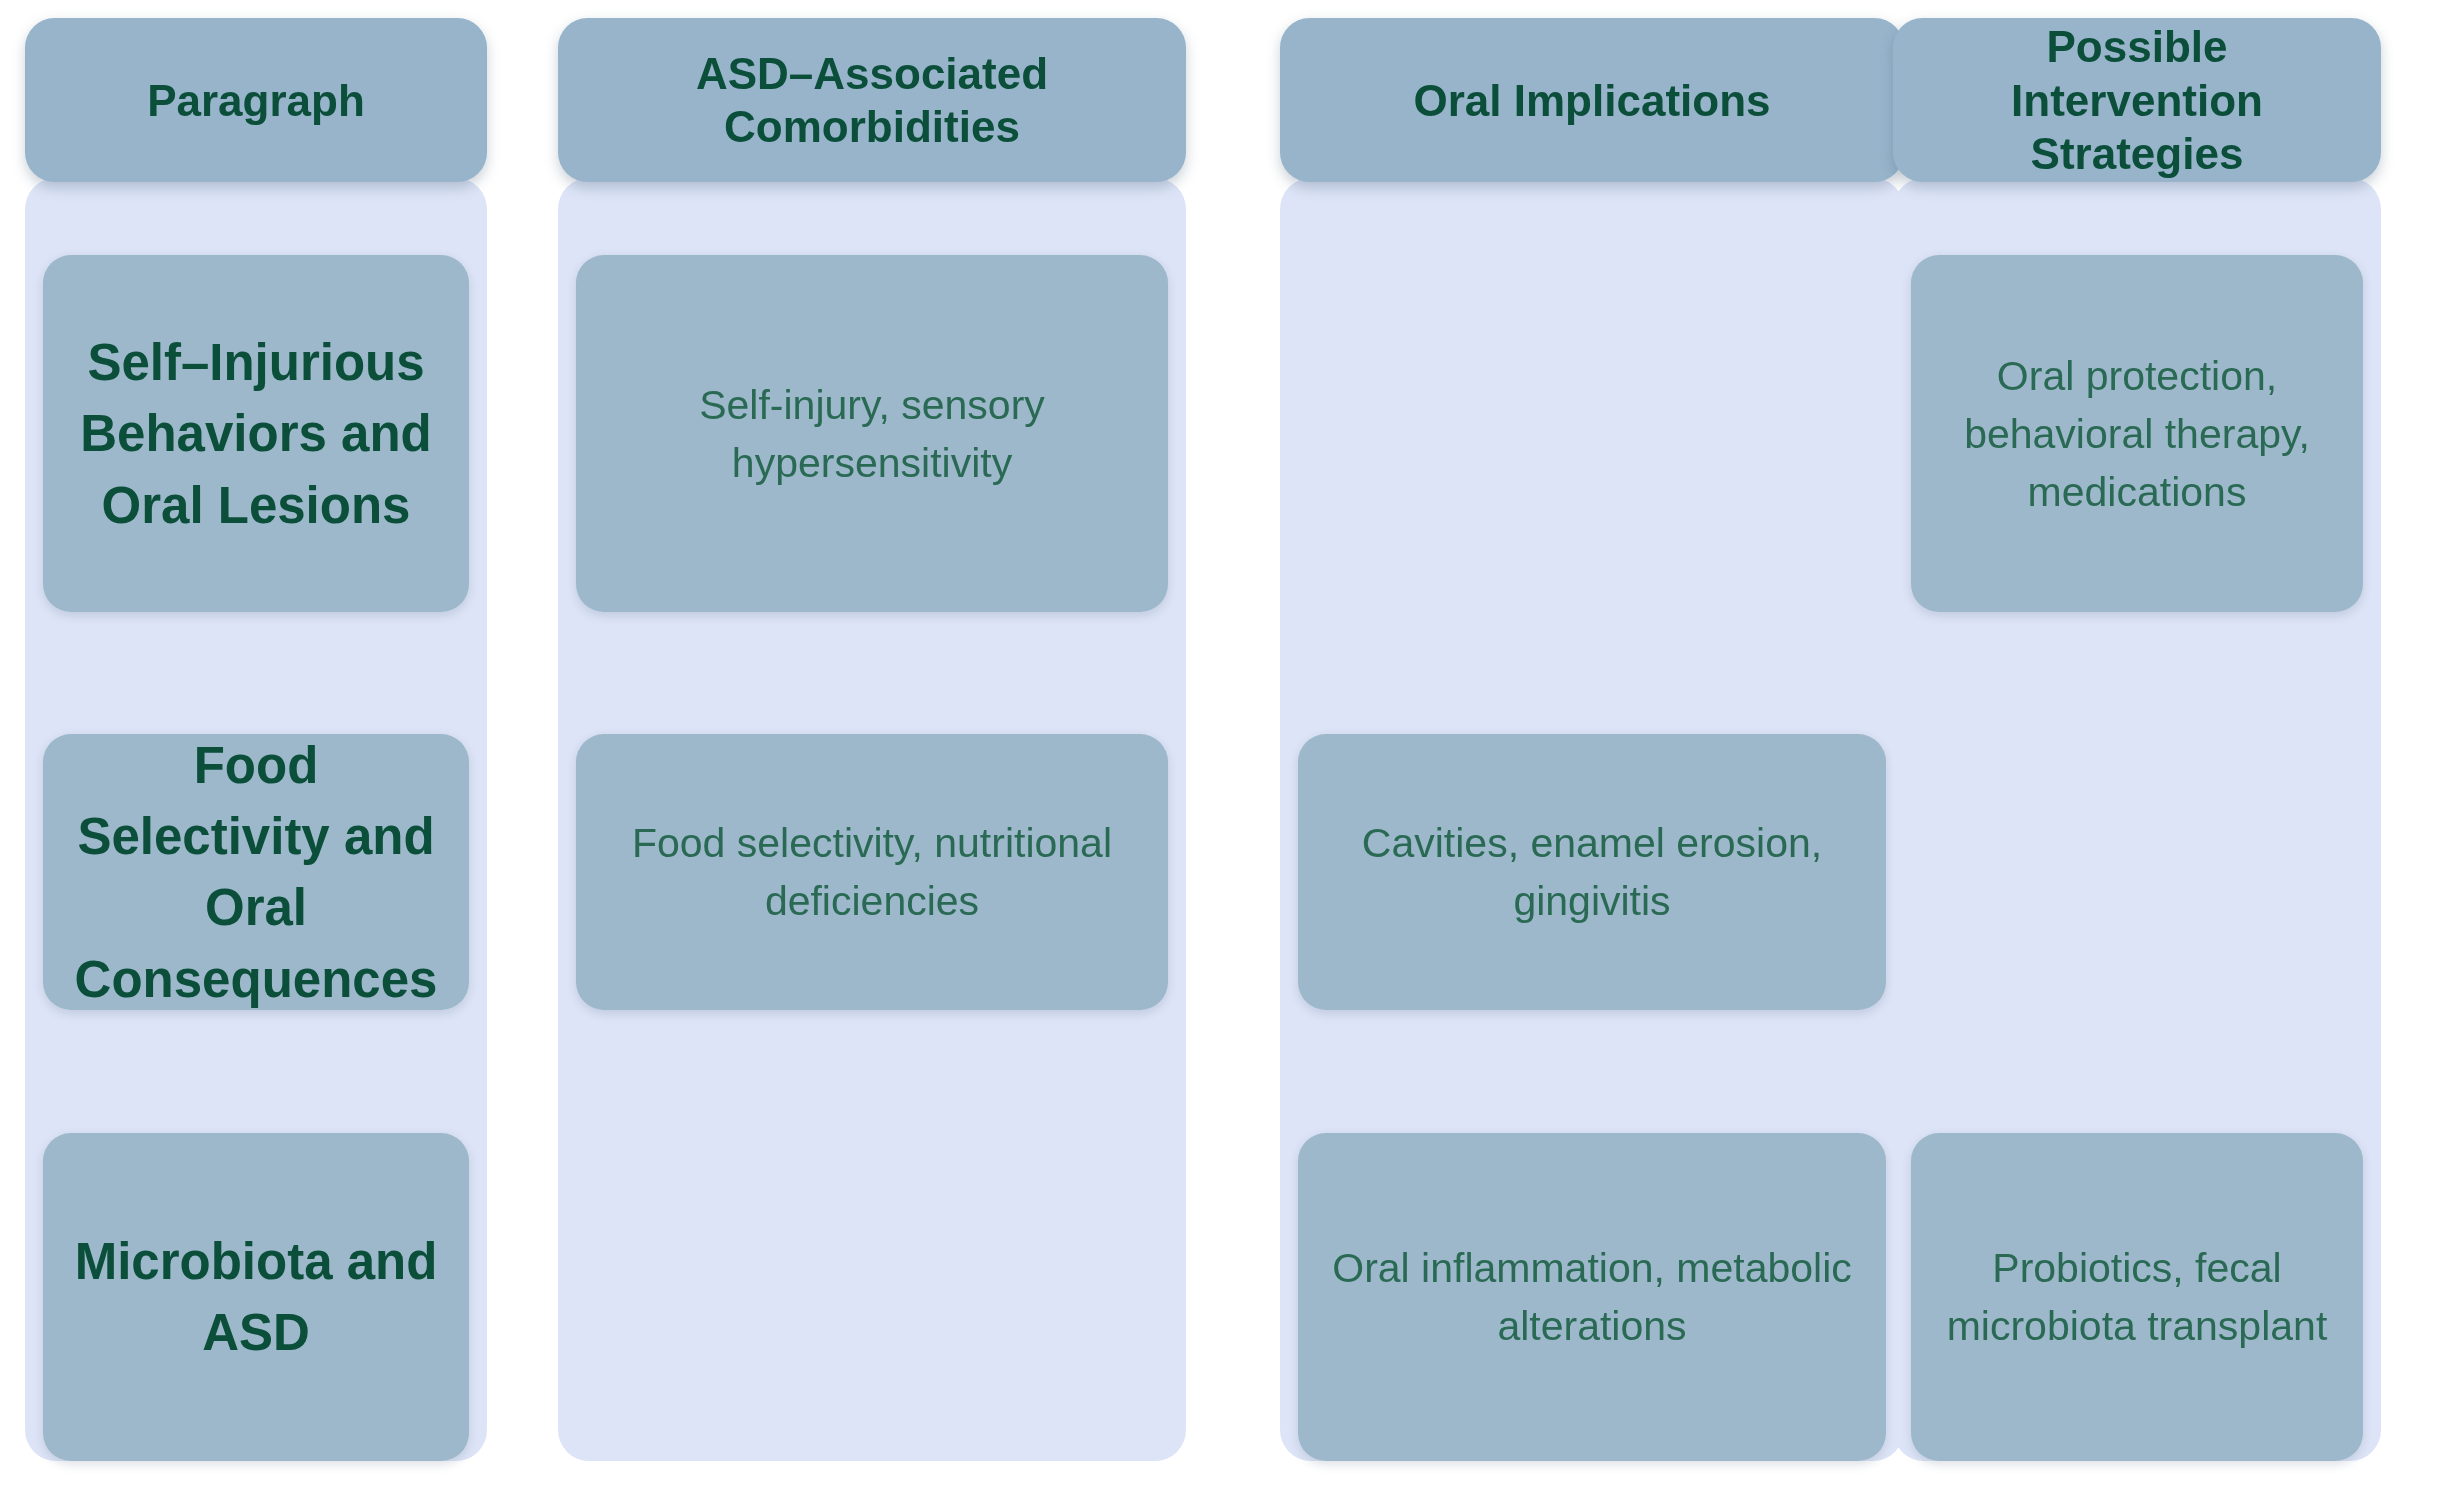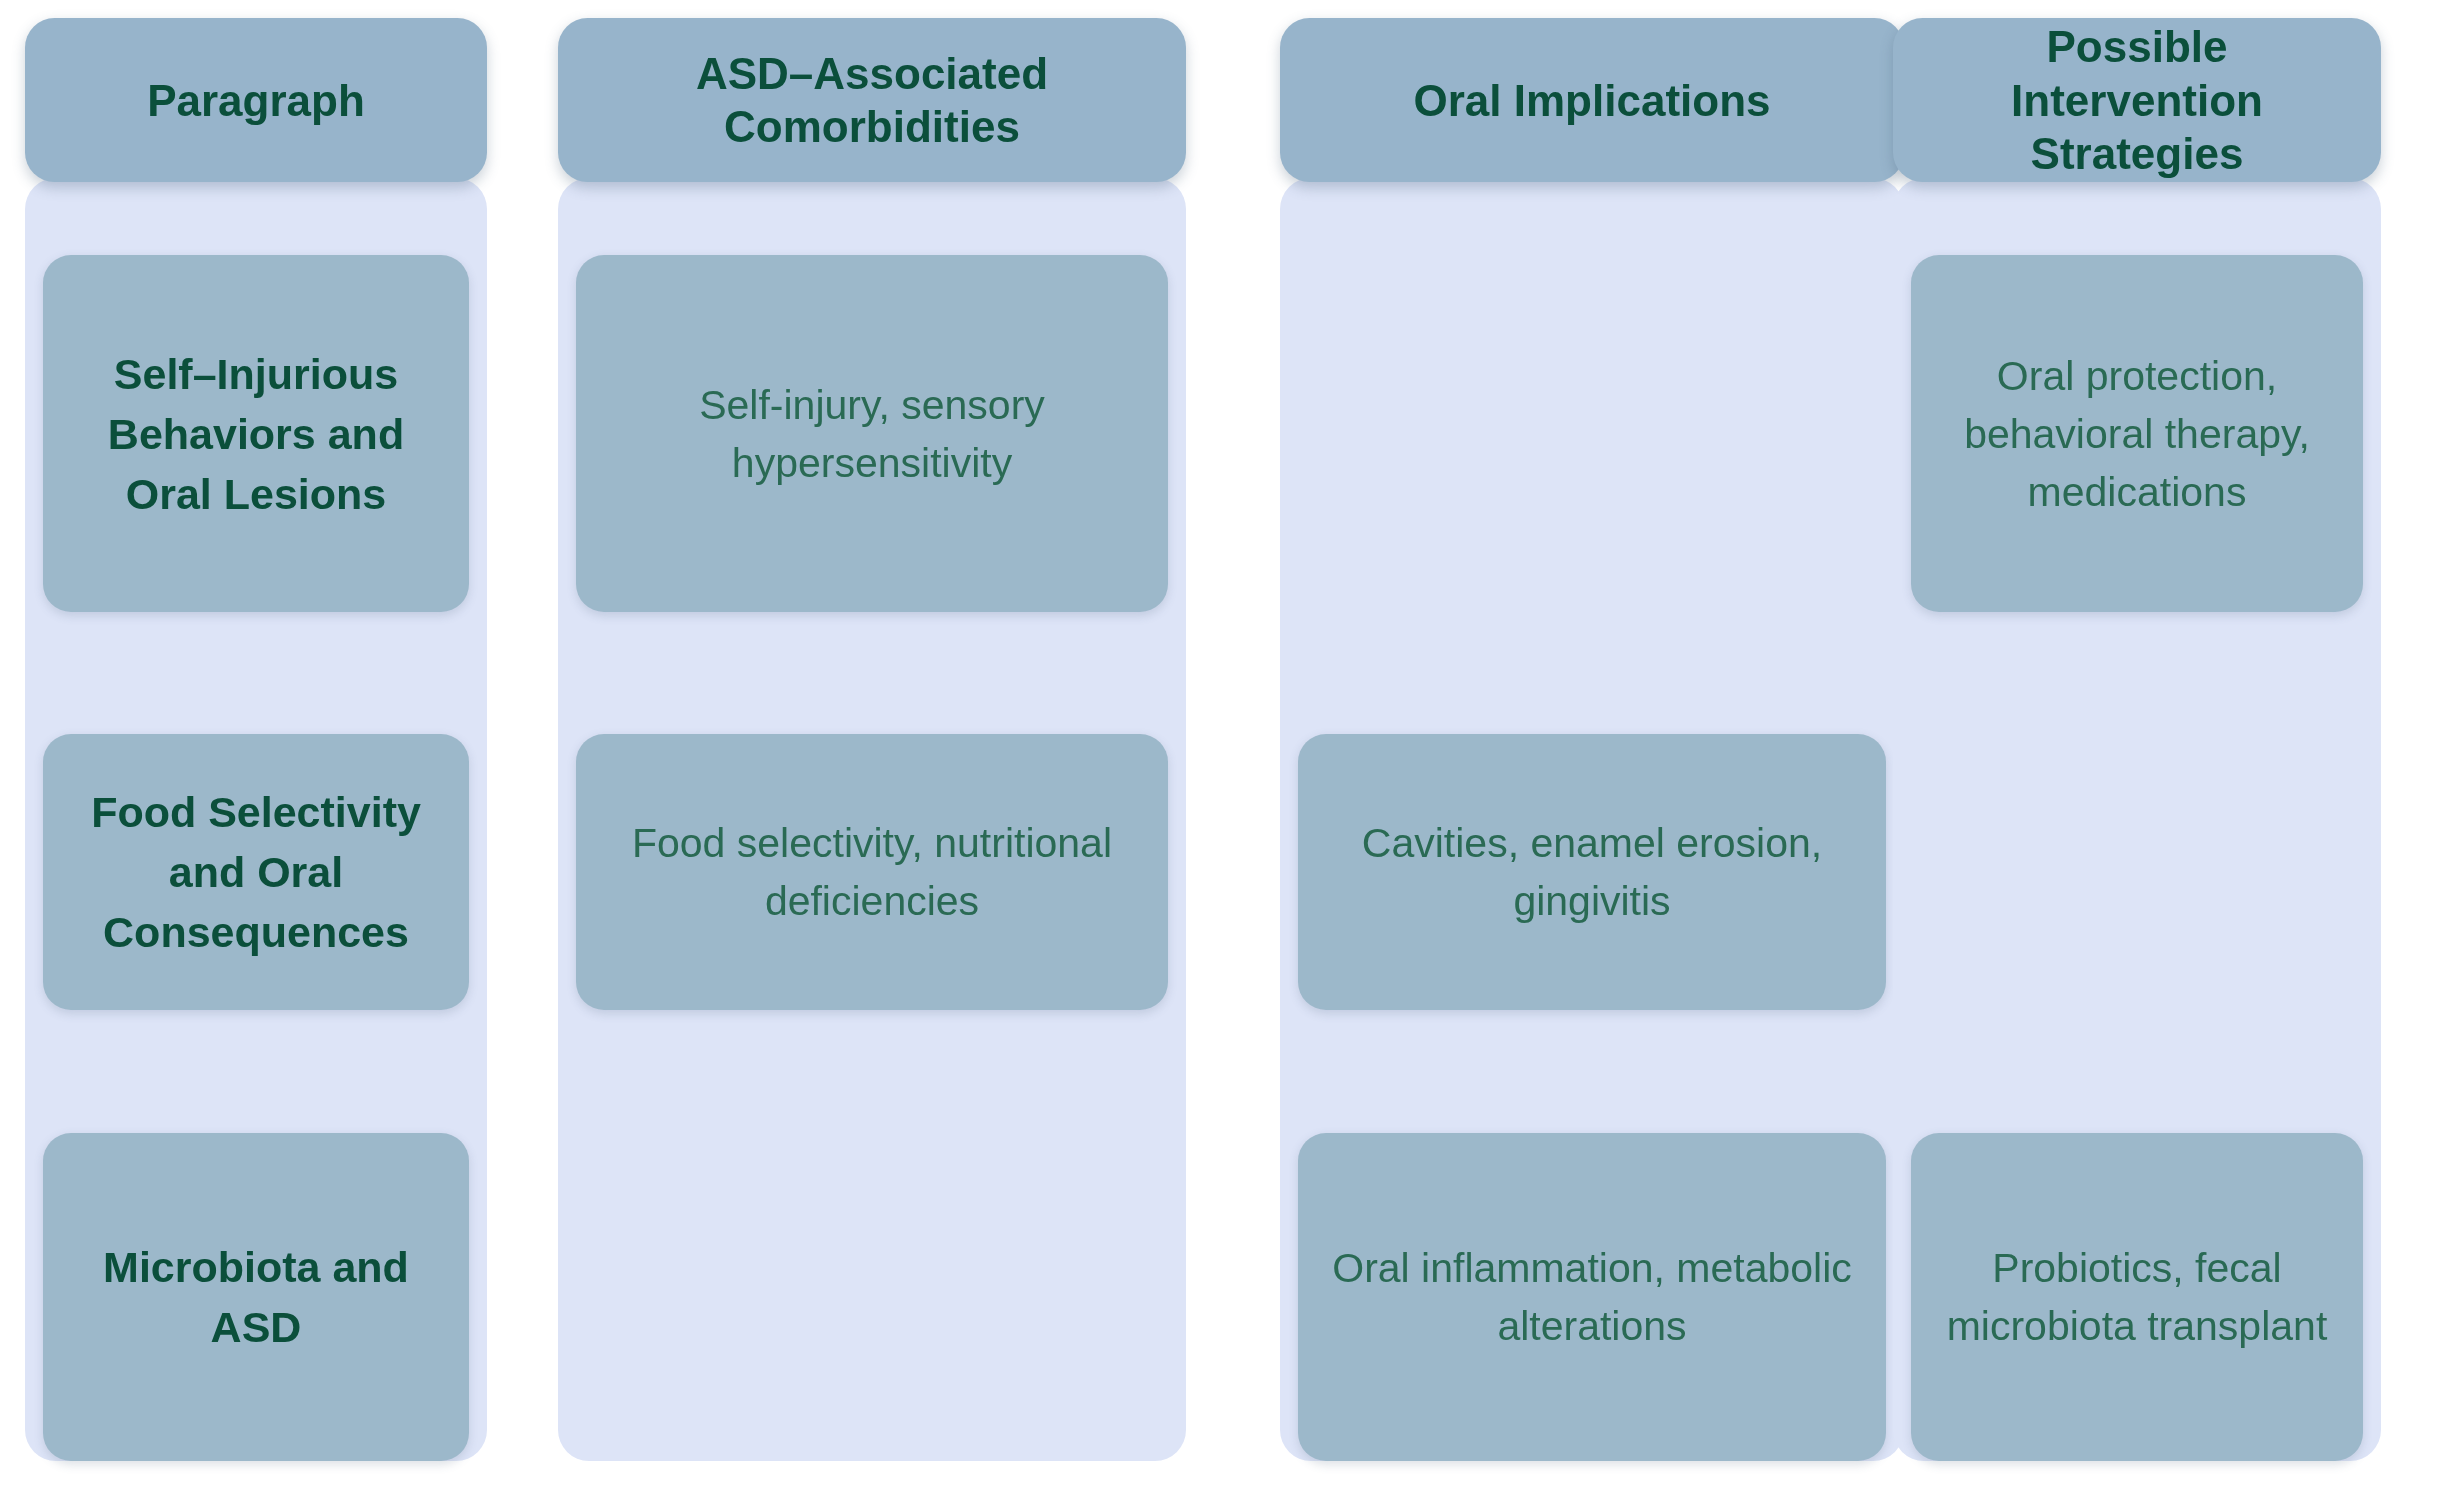--- a/index.html
+++ b/index.html
@@ -70,21 +70,21 @@
     font-size: 41px;
     line-height: 1.42;
     color: #2a6a54;
   }
   .row-1 { top: 77px;   height: 357px; }
   .row-2 { top: 556px;  height: 276px; }
   .row-3 { top: 955px; height: 328px; }
 
   .col-1 .card {
     font-weight: 700;
-    font-size: 43px;
+    font-size: 51px;
     line-height: 1.4;
     color: #0b4f3b;
   }
 </style>
 </head>
 <body>
 
 <div class="diagram">
 
   <section class="column col-1">

